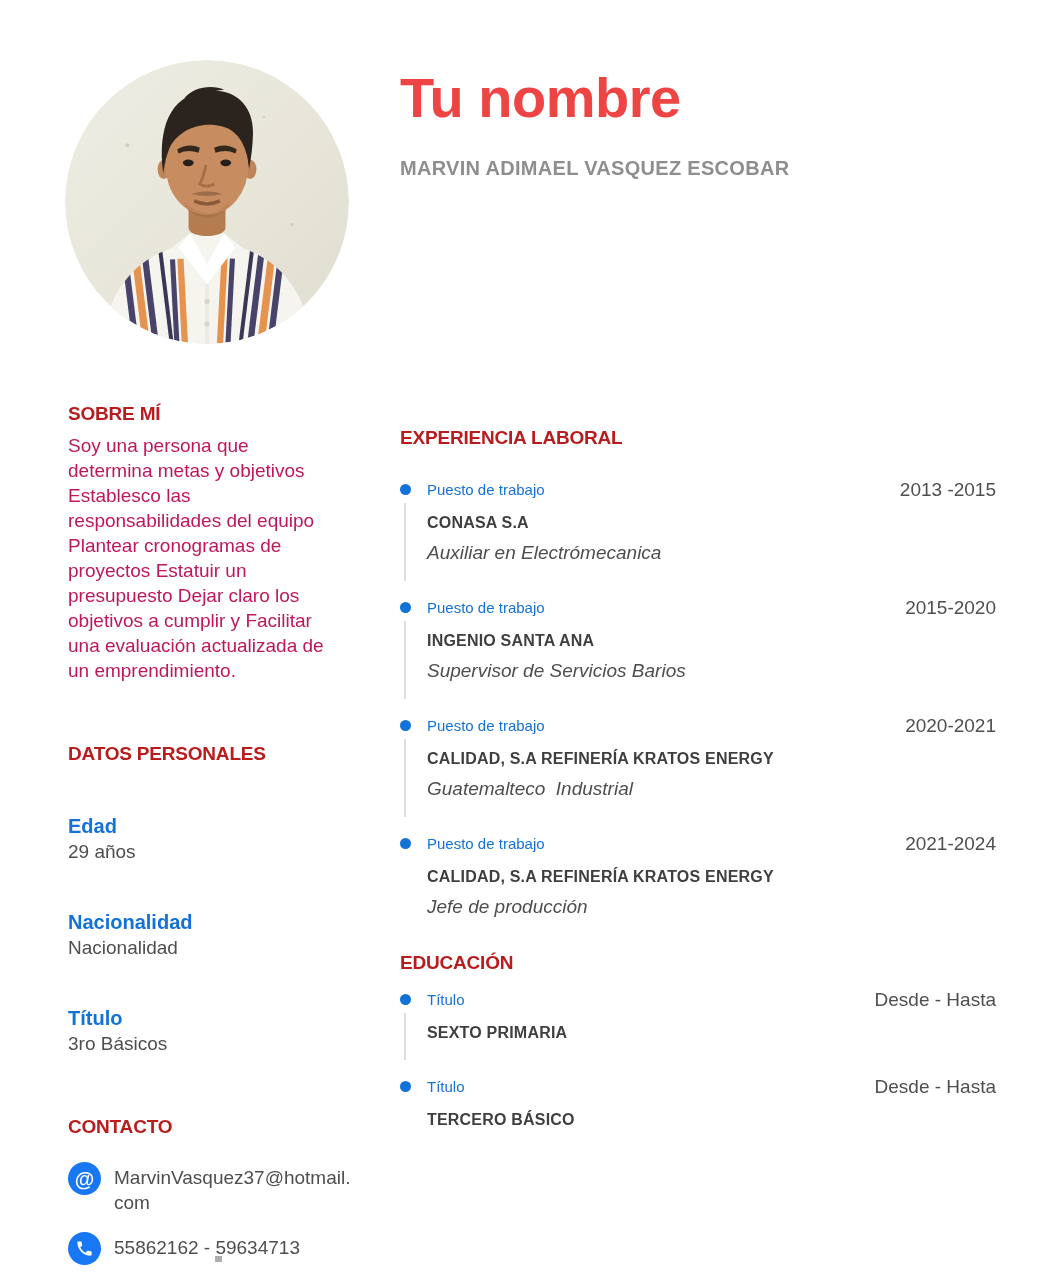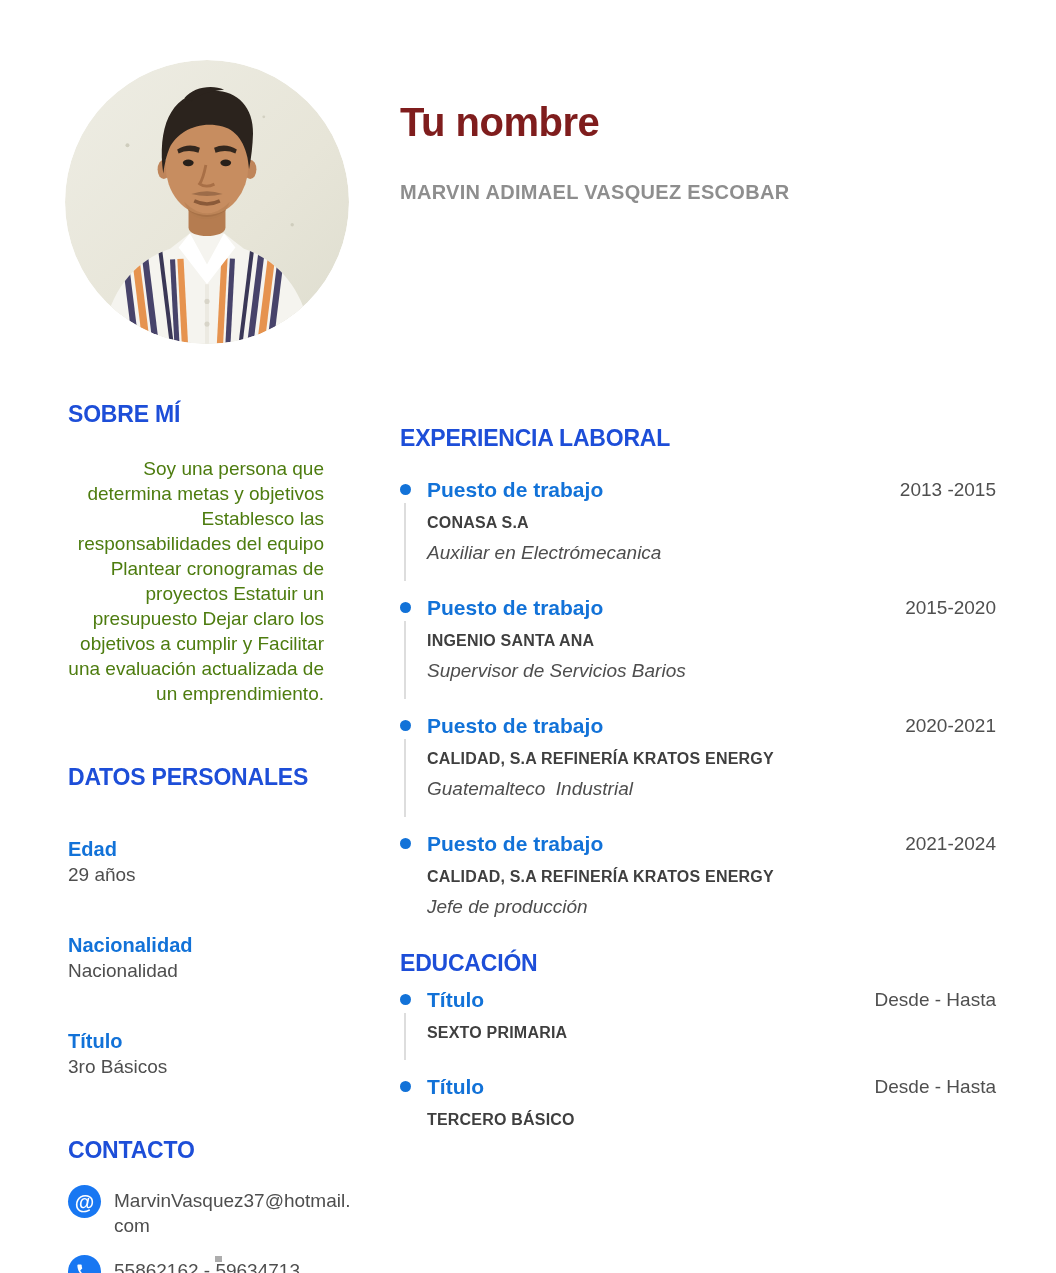--- a/index.html
+++ b/index.html
@@ -26,53 +26,52 @@
     width: 284px; height: 284px;
     margin-top: 60px; margin-left: -3px;
     border-radius: 50%;
     overflow: hidden;
     display: block;
   }
 
   
   .header { grid-column: 2; grid-row: 1; }
   .page-title {
-    margin-top: 96px;
-    font-size: 40px; line-height: 52px;
+    margin-top: 72px;
+    font-size: 56px; line-height: 52px;
     font-weight: 800;
-    color: #7f1d1d;
+    color: #ef4444;
     letter-spacing: -0.5px;
   }
   .page-subtitle {
     margin-top: 32px;
     font-size: 20px; line-height: 24px;
     font-weight: 700;
     color: #8e8e8e;
     letter-spacing: 0.3px;
   }
 
   
   .col-left  { grid-column: 1; grid-row: 2; }
   .col-right { grid-column: 2; grid-row: 2; }
 
   .section-heading {
-    font-size: 23px; line-height: 30px;
+    font-size: 19px; line-height: 30px;
     font-weight: 800;
-    color: #1d4ed8;
+    color: #b91c1c;
     letter-spacing: -0.2px;
   }
 
   
   .about-heading { margin-top: 54px; }
   .about-text {
-    margin-top: 27px;
+    margin-top: 4px;
     width: 256px;
     font-size: 19px; line-height: 25px;
-    color: #4d7c0f;
-    text-align: right;
+    color: #be185d;
   }
   .personal-heading { margin-top: 56px; }
   .fields { margin-top: 18px; }
   .field { margin-bottom: 11px; margin-top: 44px; }
   .field-label {
     font-size: 20px; line-height: 26px;
     font-weight: 700; color: #1272d8;
   }
   .field-value { font-size: 19px; line-height: 26px; color: #4e4e4e; }
 
@@ -113,22 +112,22 @@
   .bullet {
     position: absolute; left: 0; top: 8px;
     width: 11px; height: 11px; border-radius: 50%;
     background: #1272d8;
   }
   .tline {
     position: absolute; left: 4px; top: 27px; bottom: -16px;
     width: 2px; background: #dddddd;
   }
   .entry-title {
-    font-size: 21px; line-height: 28px;
-    font-weight: 700; color: #1272d8;
+    font-size: 15px; line-height: 28px;
+    font-weight: 400; color: #1272d8;
     margin-bottom: 8px;
   }
   .entry-company {
     font-size: 16px; line-height: 22px;
     font-weight: 800; color: #3f3f3f;
     letter-spacing: 0.2px;
     margin-bottom: 7px;
   }
   .entry-role { font-size: 19px; line-height: 24px; color: #4e4e4e; white-space: pre-wrap; font-style: italic; }
   .entry-dates {

